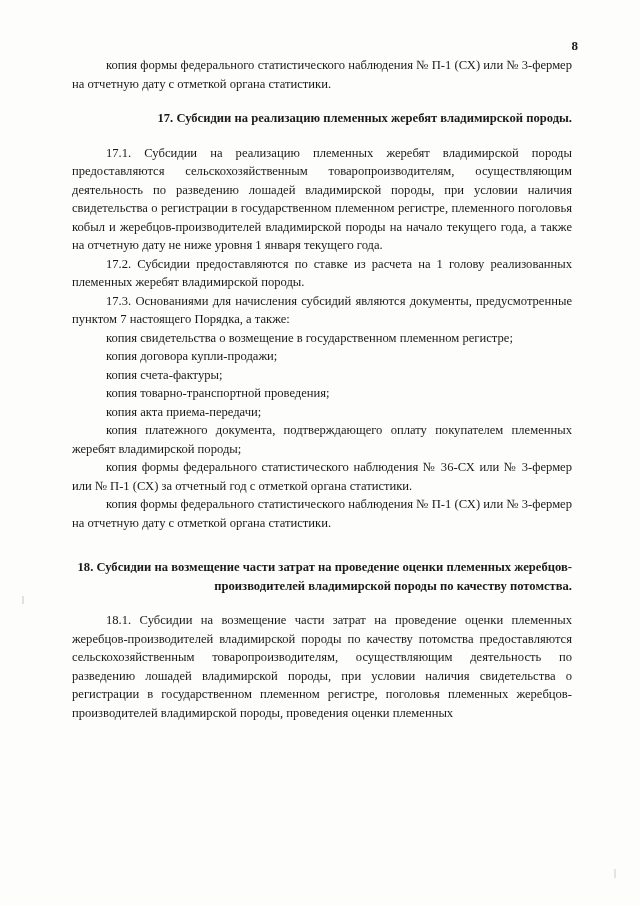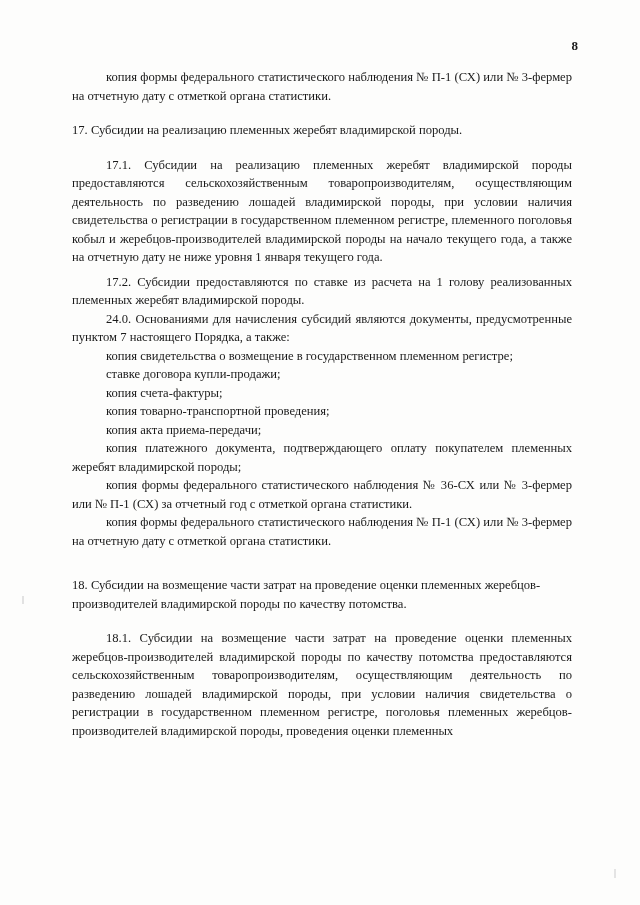--- a/index.html
+++ b/index.html
@@ -27,39 +27,40 @@
     position: absolute;
     right: 62px;
     top: 38px;
     font-size: 13px;
     font-weight: bold;
     font-family: "Liberation Serif", serif;
   }
   .content {
     position: absolute;
     left: 72px;
-    top: 68px;
+    top: 56px;
     width: 500px;
   }
   p {
     margin: 0;
     font-size: 12.6px;
     line-height: 1.47;
     text-align: justify;
     text-justify: inter-word;
   }
   p.indent {
     text-indent: 34px;
   }
   .heading {
-    text-align: left;
+    text-align: right;
     text-indent: 0;
     margin-top: 17px;
+    font-weight: bold;
   }
-  .gap-sm { margin-top: 6px; }
+  .gap-sm { }
   .gap-md { margin-top: 16px; }
   .gap-lg { margin-top: 26px; }
   .edge-mark-left {
     position: absolute;
     left: 22px;
     top: 596px;
     width: 2px;
     height: 8px;
     background: #e2e2e2;
   }
@@ -82,25 +83,25 @@
   <div class="content">
 
     <p class="indent">копия формы федерального статистического наблюдения № П-1 (СХ) или № 3-фермер на отчетную дату с отметкой органа статистики.</p>
 
     <p class="heading gap-md">17. Субсидии на реализацию племенных жеребят владимирской породы.</p>
 
     <p class="indent gap-md">17.1. Субсидии на реализацию племенных жеребят владимирской породы предоставляются сельскохозяйственным товаропроизводителям, осуществляющим деятельность по разведению лошадей владимирской породы, при условии наличия свидетельства о регистрации в государственном племенном регистре, племенного поголовья кобыл и жеребцов-производителей владимирской породы на начало текущего года, а также на отчетную дату не ниже уровня 1 января текущего года.</p>
 
     <p class="indent gap-sm">17.2. Субсидии предоставляются по ставке из расчета на 1 голову реализованных племенных жеребят владимирской породы.</p>
 
-    <p class="indent">24.0. Основаниями для начисления субсидий являются документы, предусмотренные пунктом 7 настоящего Порядка, а также:</p>
+    <p class="indent">17.3. Основаниями для начисления субсидий являются документы, предусмотренные пунктом 7 настоящего Порядка, а также:</p>
 
     <p class="indent">копия свидетельства о возмещение в государственном племенном регистре;</p>
 
-    <p class="indent">ставке договора купли-продажи;</p>
+    <p class="indent">копия договора купли-продажи;</p>
 
     <p class="indent">копия счета-фактуры;</p>
 
     <p class="indent">копия товарно-транспортной проведения;</p>
 
     <p class="indent">копия акта приема-передачи;</p>
 
     <p class="indent">копия платежного документа, подтверждающего оплату покупателем племенных жеребят владимирской породы;</p>
 
     <p class="indent">копия формы федерального статистического наблюдения № 36-СХ или № 3-фермер или № П-1 (СХ) за отчетный год с отметкой органа статистики.</p>

